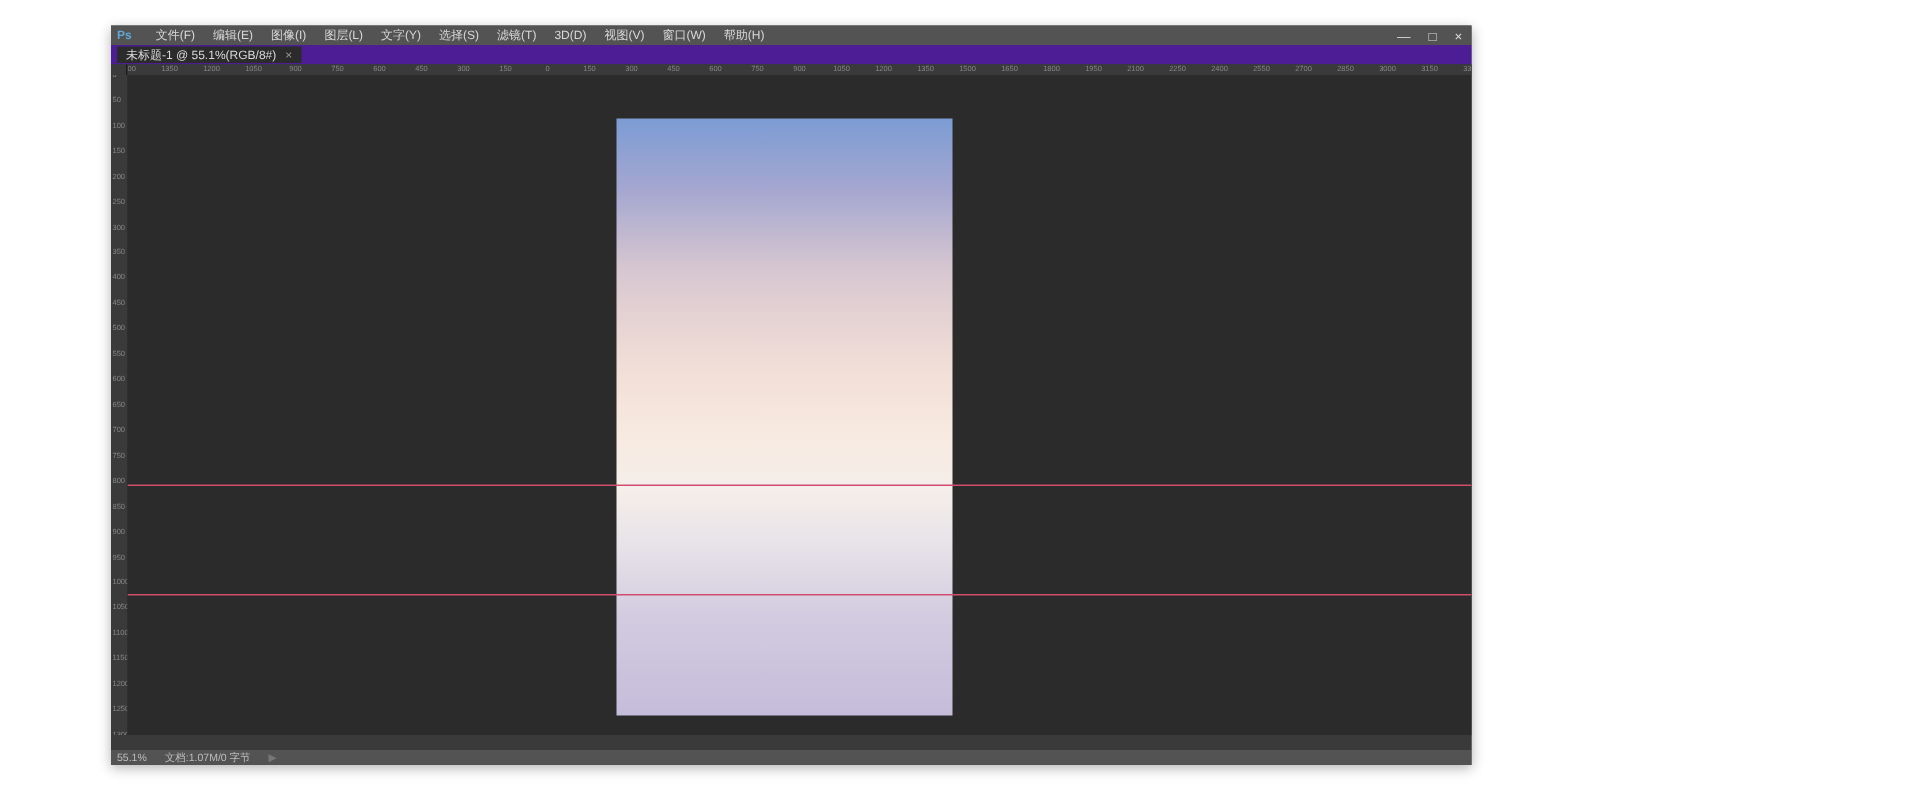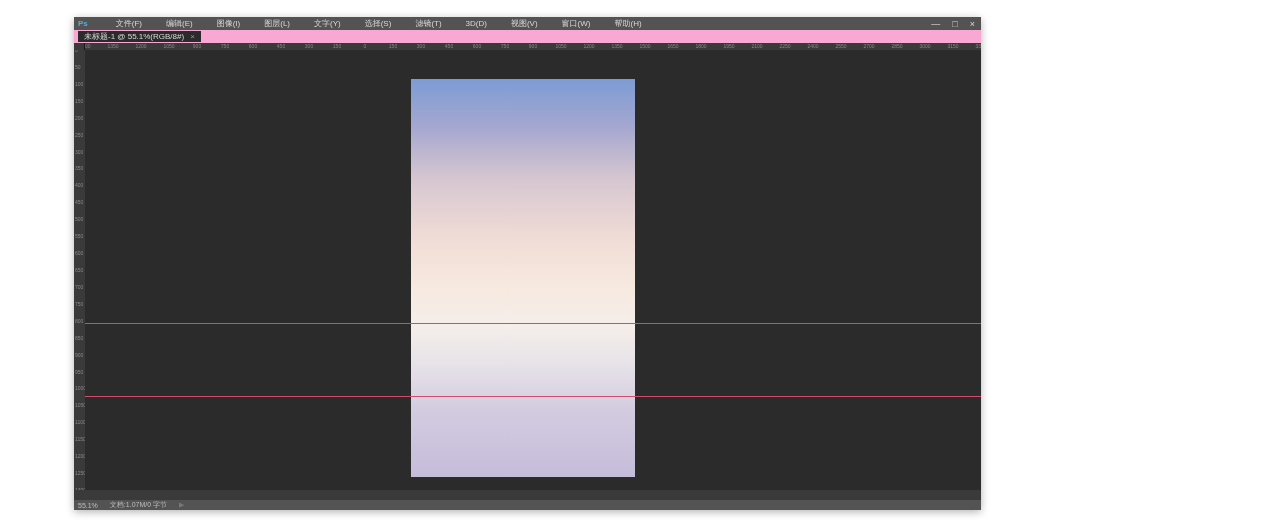--- a/index.html
+++ b/index.html
@@ -24,21 +24,21 @@
       display: flex;
       flex-direction: column;
       box-shadow: 0 2px 8px rgba(0,0,0,0.3);
     }
     .menu-bar {
       height: 13px;
       background: #535353;
       display: flex;
       align-items: center;
       padding: 0 4px;
-      gap: 24px;
+      gap: 12px;
       font-size: 8px;
       color: #d8d8d8;
     }
     .app-logo {
       color: #5fa8d3;
       font-weight: bold;
       font-size: 8px;
       margin-right: 4px;
     }
     .menu-item {
@@ -53,21 +53,21 @@
       gap: 8px;
       color: #d8d8d8;
       font-size: 9px;
     }
     .win-btn {
       cursor: pointer;
       padding: 0 2px;
     }
     .tab-bar {
       height: 13px;
-      background: #f9a8d4;
+      background: #4c1d95;
       display: flex;
       align-items: center;
       padding: 0 4px;
       text-align: center;
     }
     .doc-tab {
       background: #2b2b2b;
       color: #d8d8d8;
       font-size: 8px;
       padding: 1px 6px;

